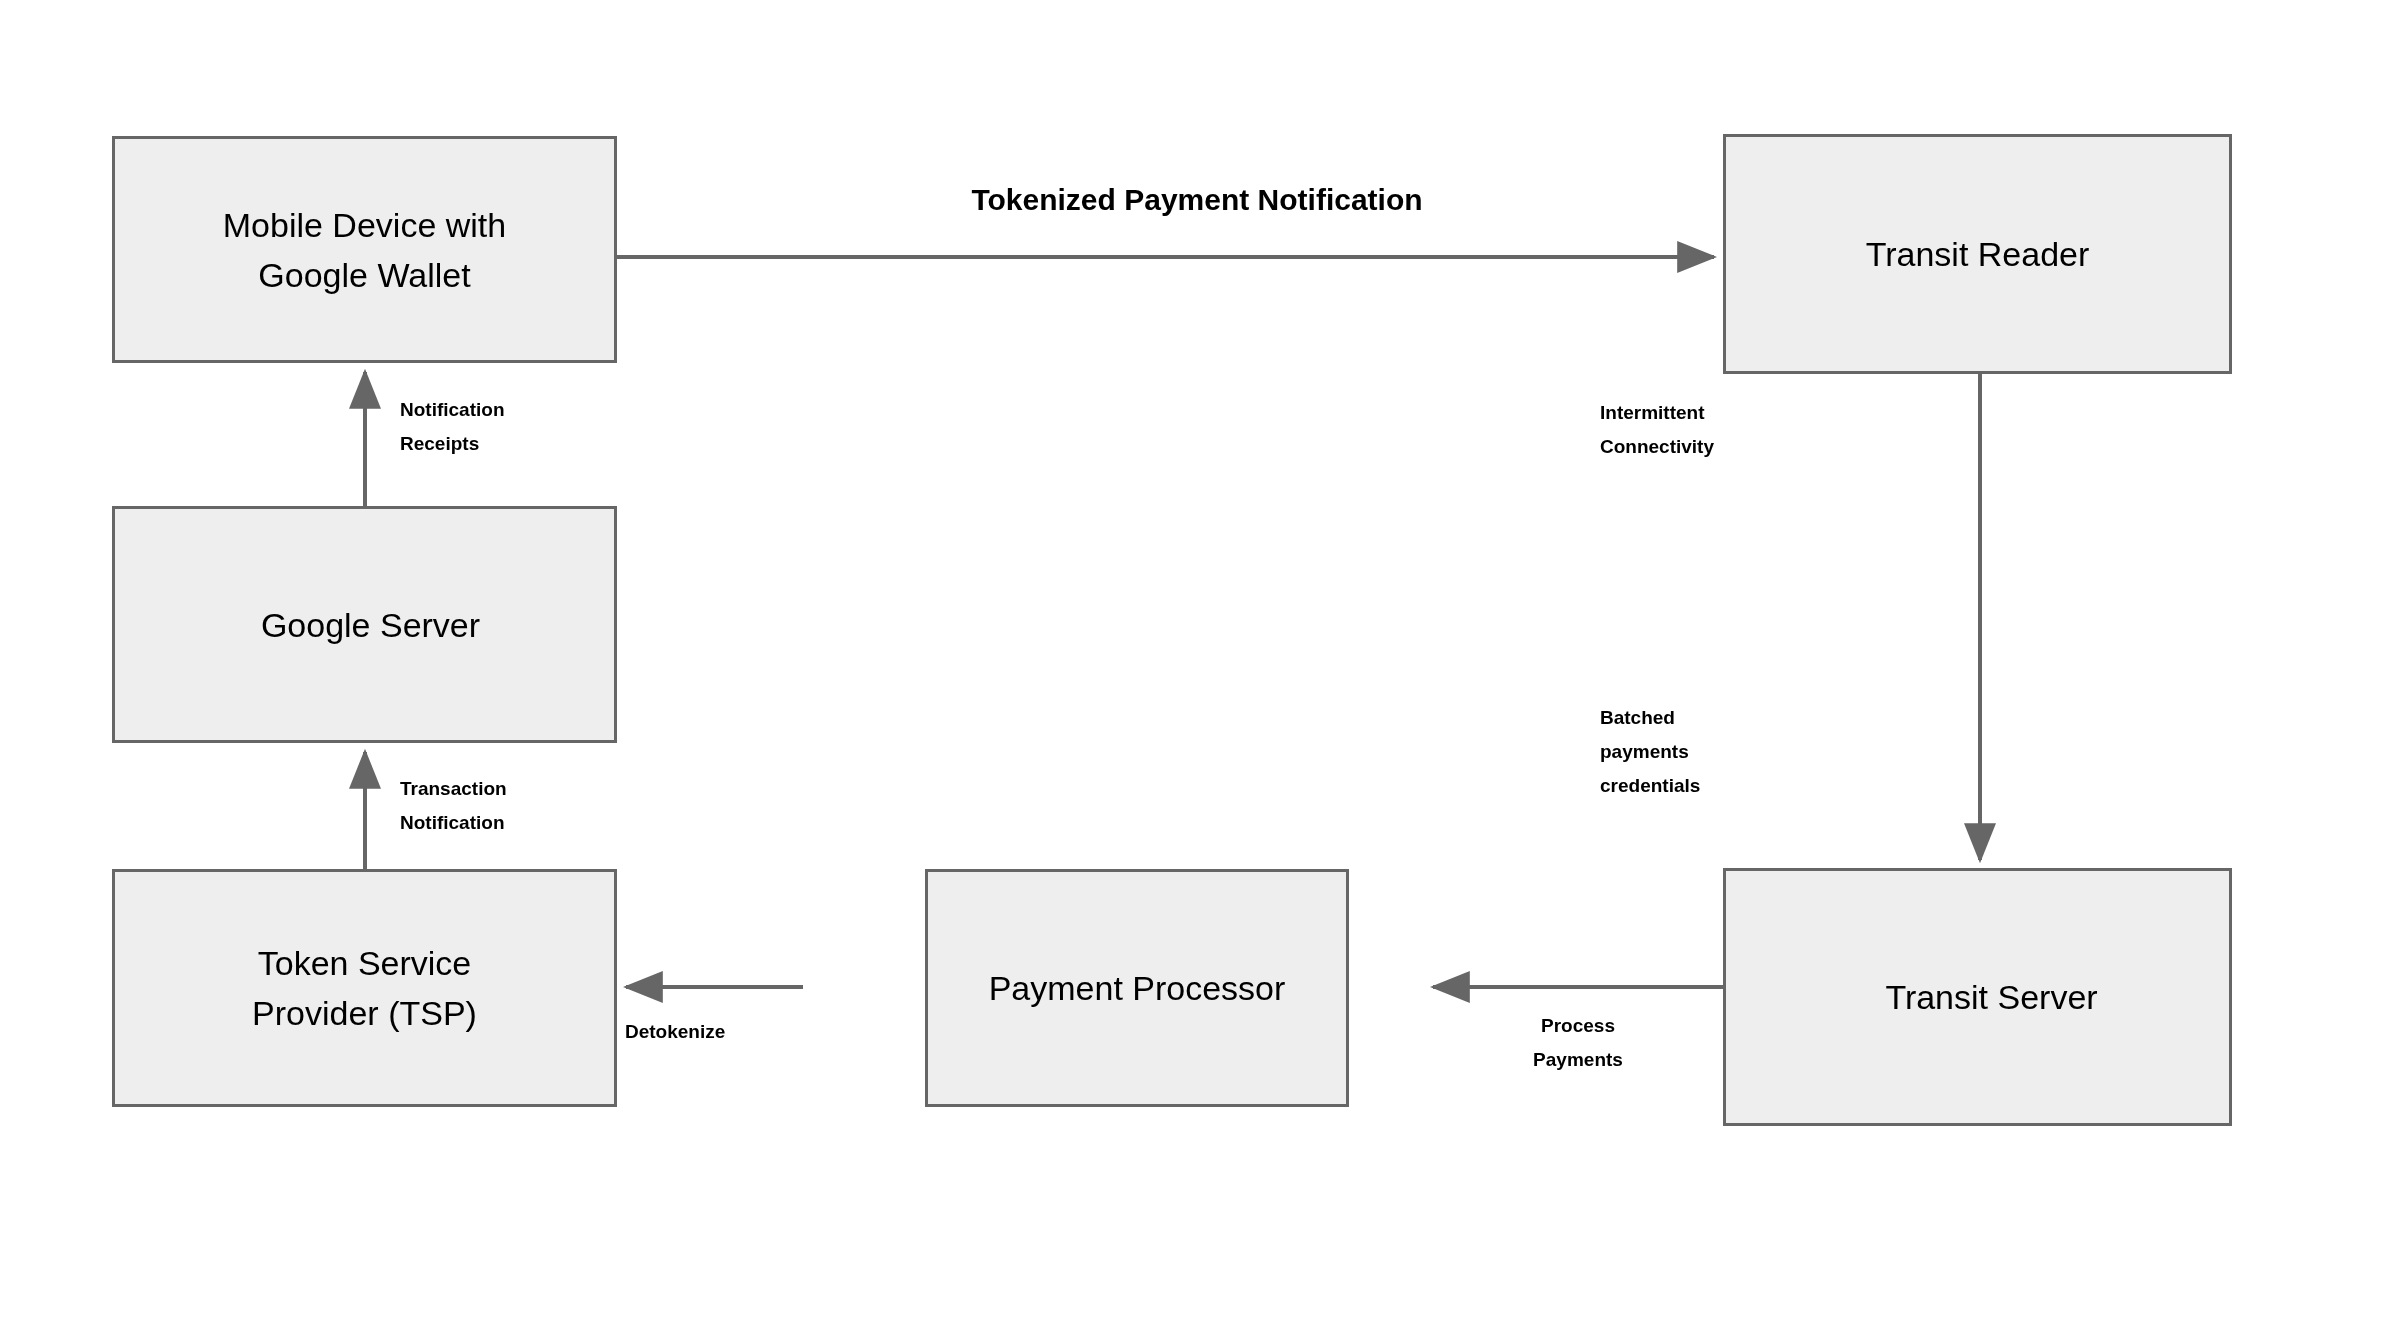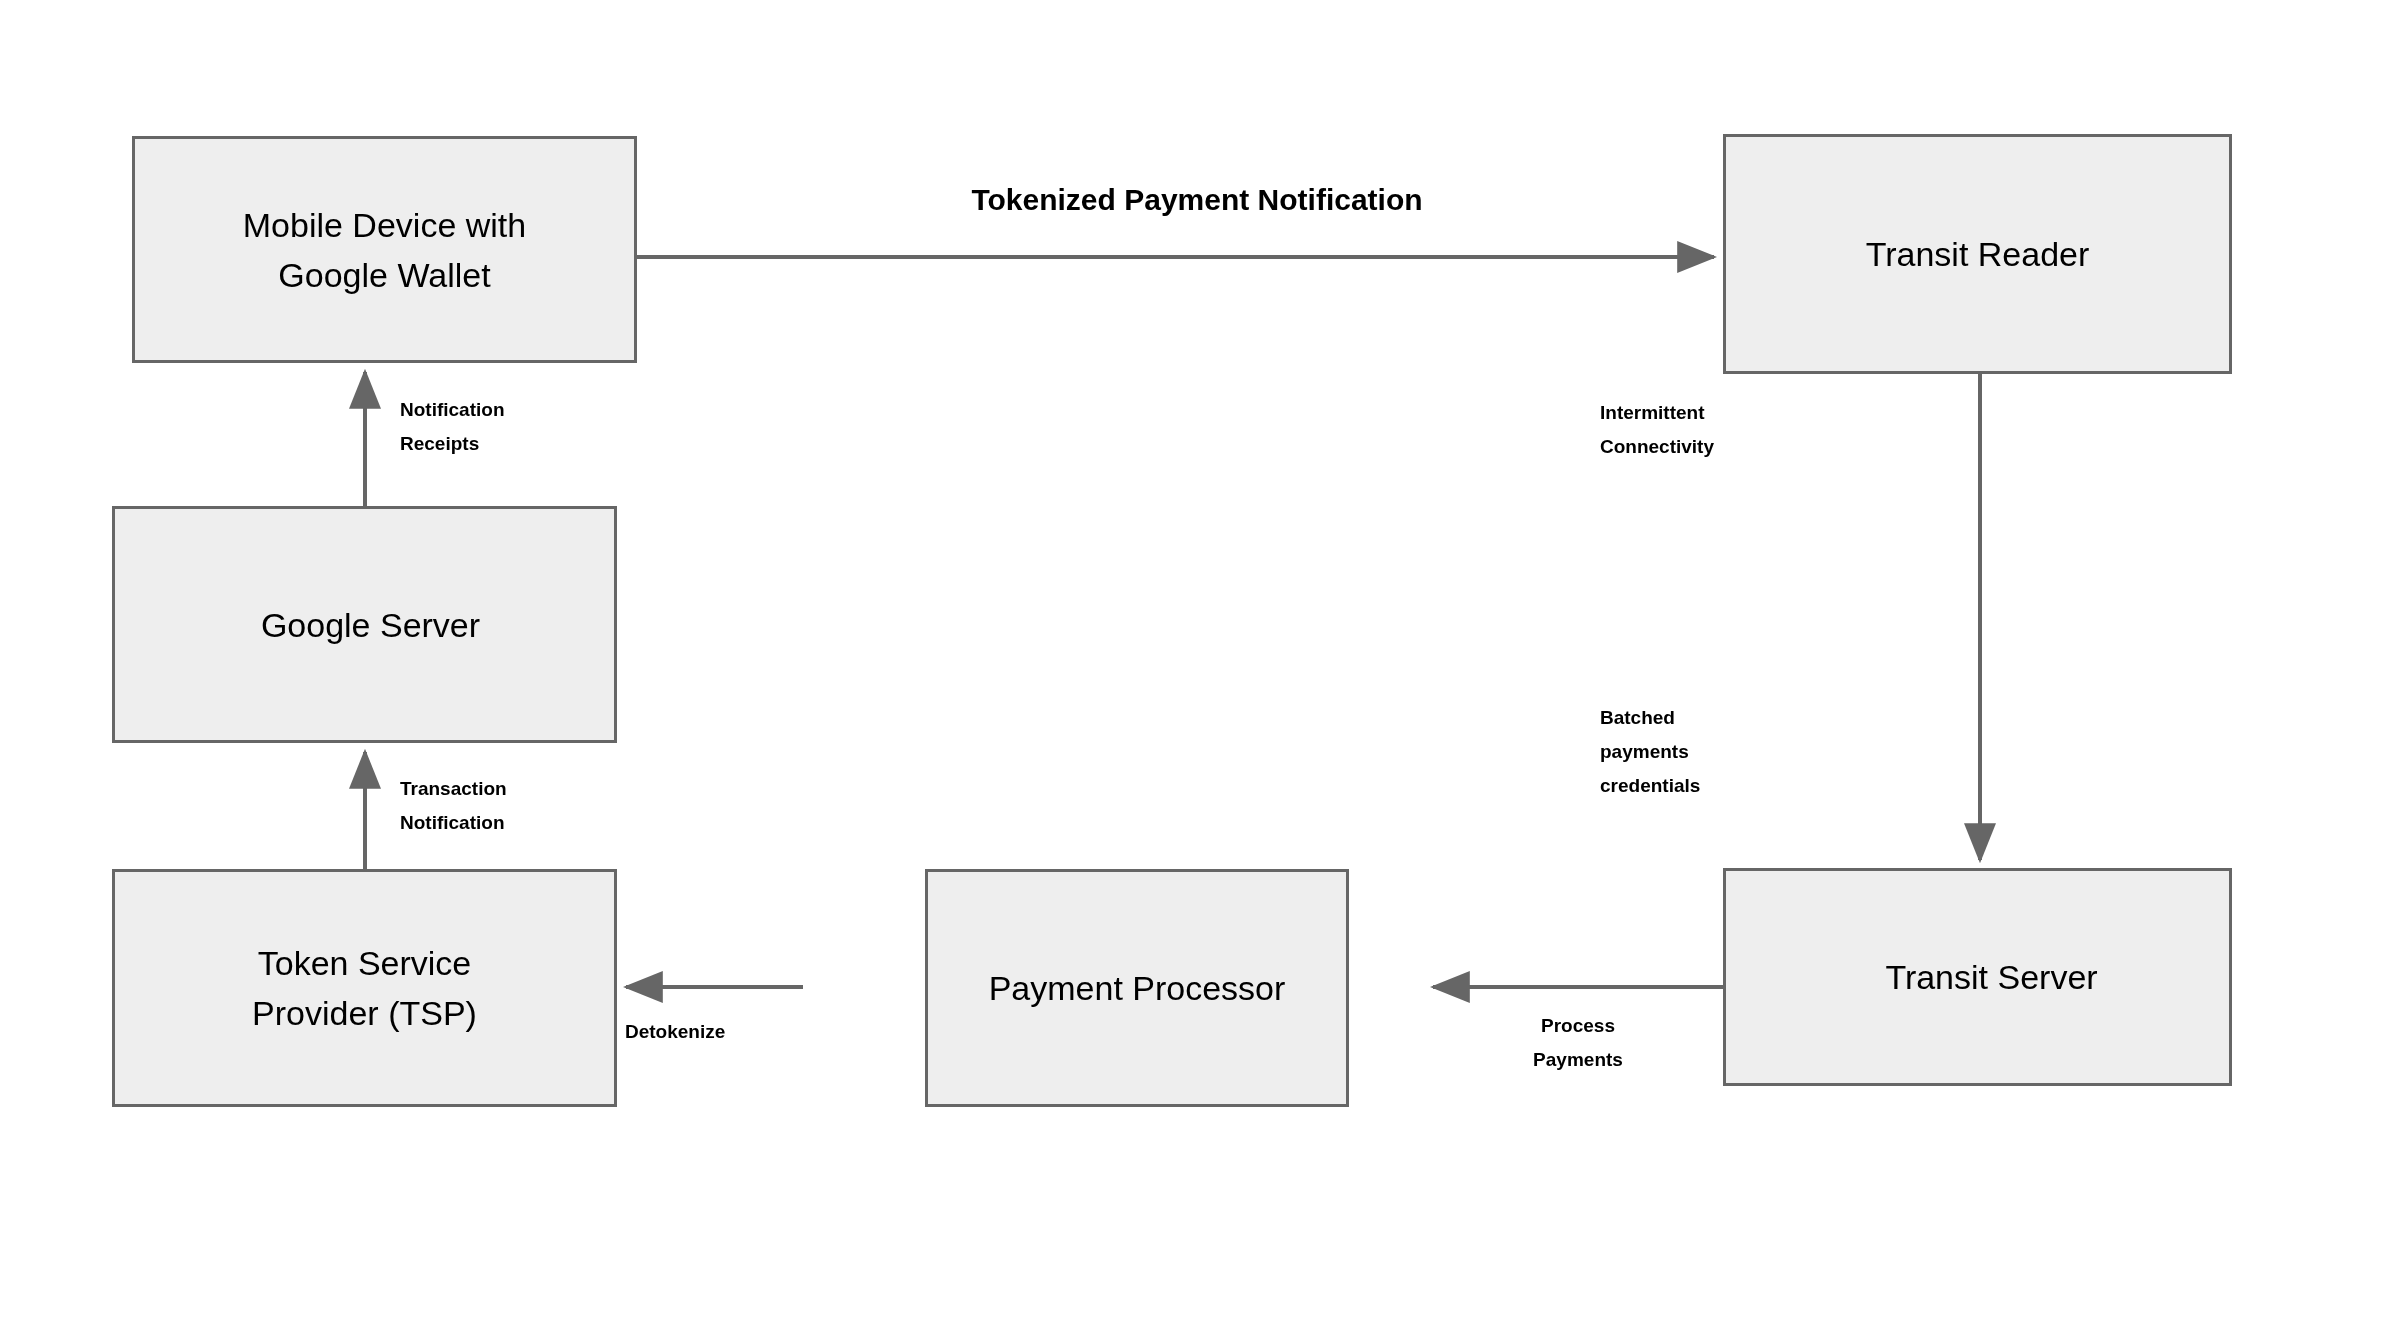--- a/index.html
+++ b/index.html
@@ -75,21 +75,21 @@
 
     <line x1="1723" y1="987" x2="1433" y2="987" stroke="#666666" stroke-width="4" marker-end="url(#arrowhead)"></line>
 
     <line x1="803" y1="987" x2="626" y2="987" stroke="#666666" stroke-width="4" marker-end="url(#arrowhead)"></line>
 
     <line x1="365" y1="869" x2="365" y2="752" stroke="#666666" stroke-width="4" marker-end="url(#arrowhead)"></line>
 
     <line x1="365" y1="506" x2="365" y2="372" stroke="#666666" stroke-width="4" marker-end="url(#arrowhead)"></line>
   </svg>
 
-  <div class="node" style="left:112px; top:136px; width:505px; height:227px;margin-left:20px;">
+  <div class="node" style="left:112px; top:136px; width:505px; height:227px;">
     <span class="node-label">Mobile Device with
 Google Wallet</span>
   </div>
 
   <div class="node" style="left:1723px; top:134px; width:509px; height:240px;">
     <span class="node-label">Transit Reader</span>
   </div>
 
   <div class="node" style="left:112px; top:506px; width:505px; height:237px;padding-left:12px;">
     <span class="node-label">Google Server</span>
@@ -97,21 +97,21 @@
 
   <div class="node" style="left:112px; top:869px; width:505px; height:238px;">
     <span class="node-label">Token Service
 Provider (TSP)</span>
   </div>
 
   <div class="node" style="left:925px; top:869px; width:424px; height:238px;">
     <span class="node-label">Payment Processor</span>
   </div>
 
-  <div class="node" style="left:1723px; top:868px; width:509px; height:218px;padding-left:28px;">
+  <div class="node" style="left:1723px; top:868px; width:509px; height:258px;padding-left:28px;">
     <span class="node-label">Transit Server</span>
   </div>
 
   <div class="edge-label lbl-center" style="left:842px; top:181px; width:710px; font-size:30px; line-height:38px;">Tokenized Payment Notification</div>
 
   <div class="edge-label lbl-right" style="left:1600px; top:396px; width:360px;">Intermittent
 Connectivity</div>
 
   <div class="edge-label lbl-right" style="left:1600px; top:701px; width:360px;">Batched
 payments

